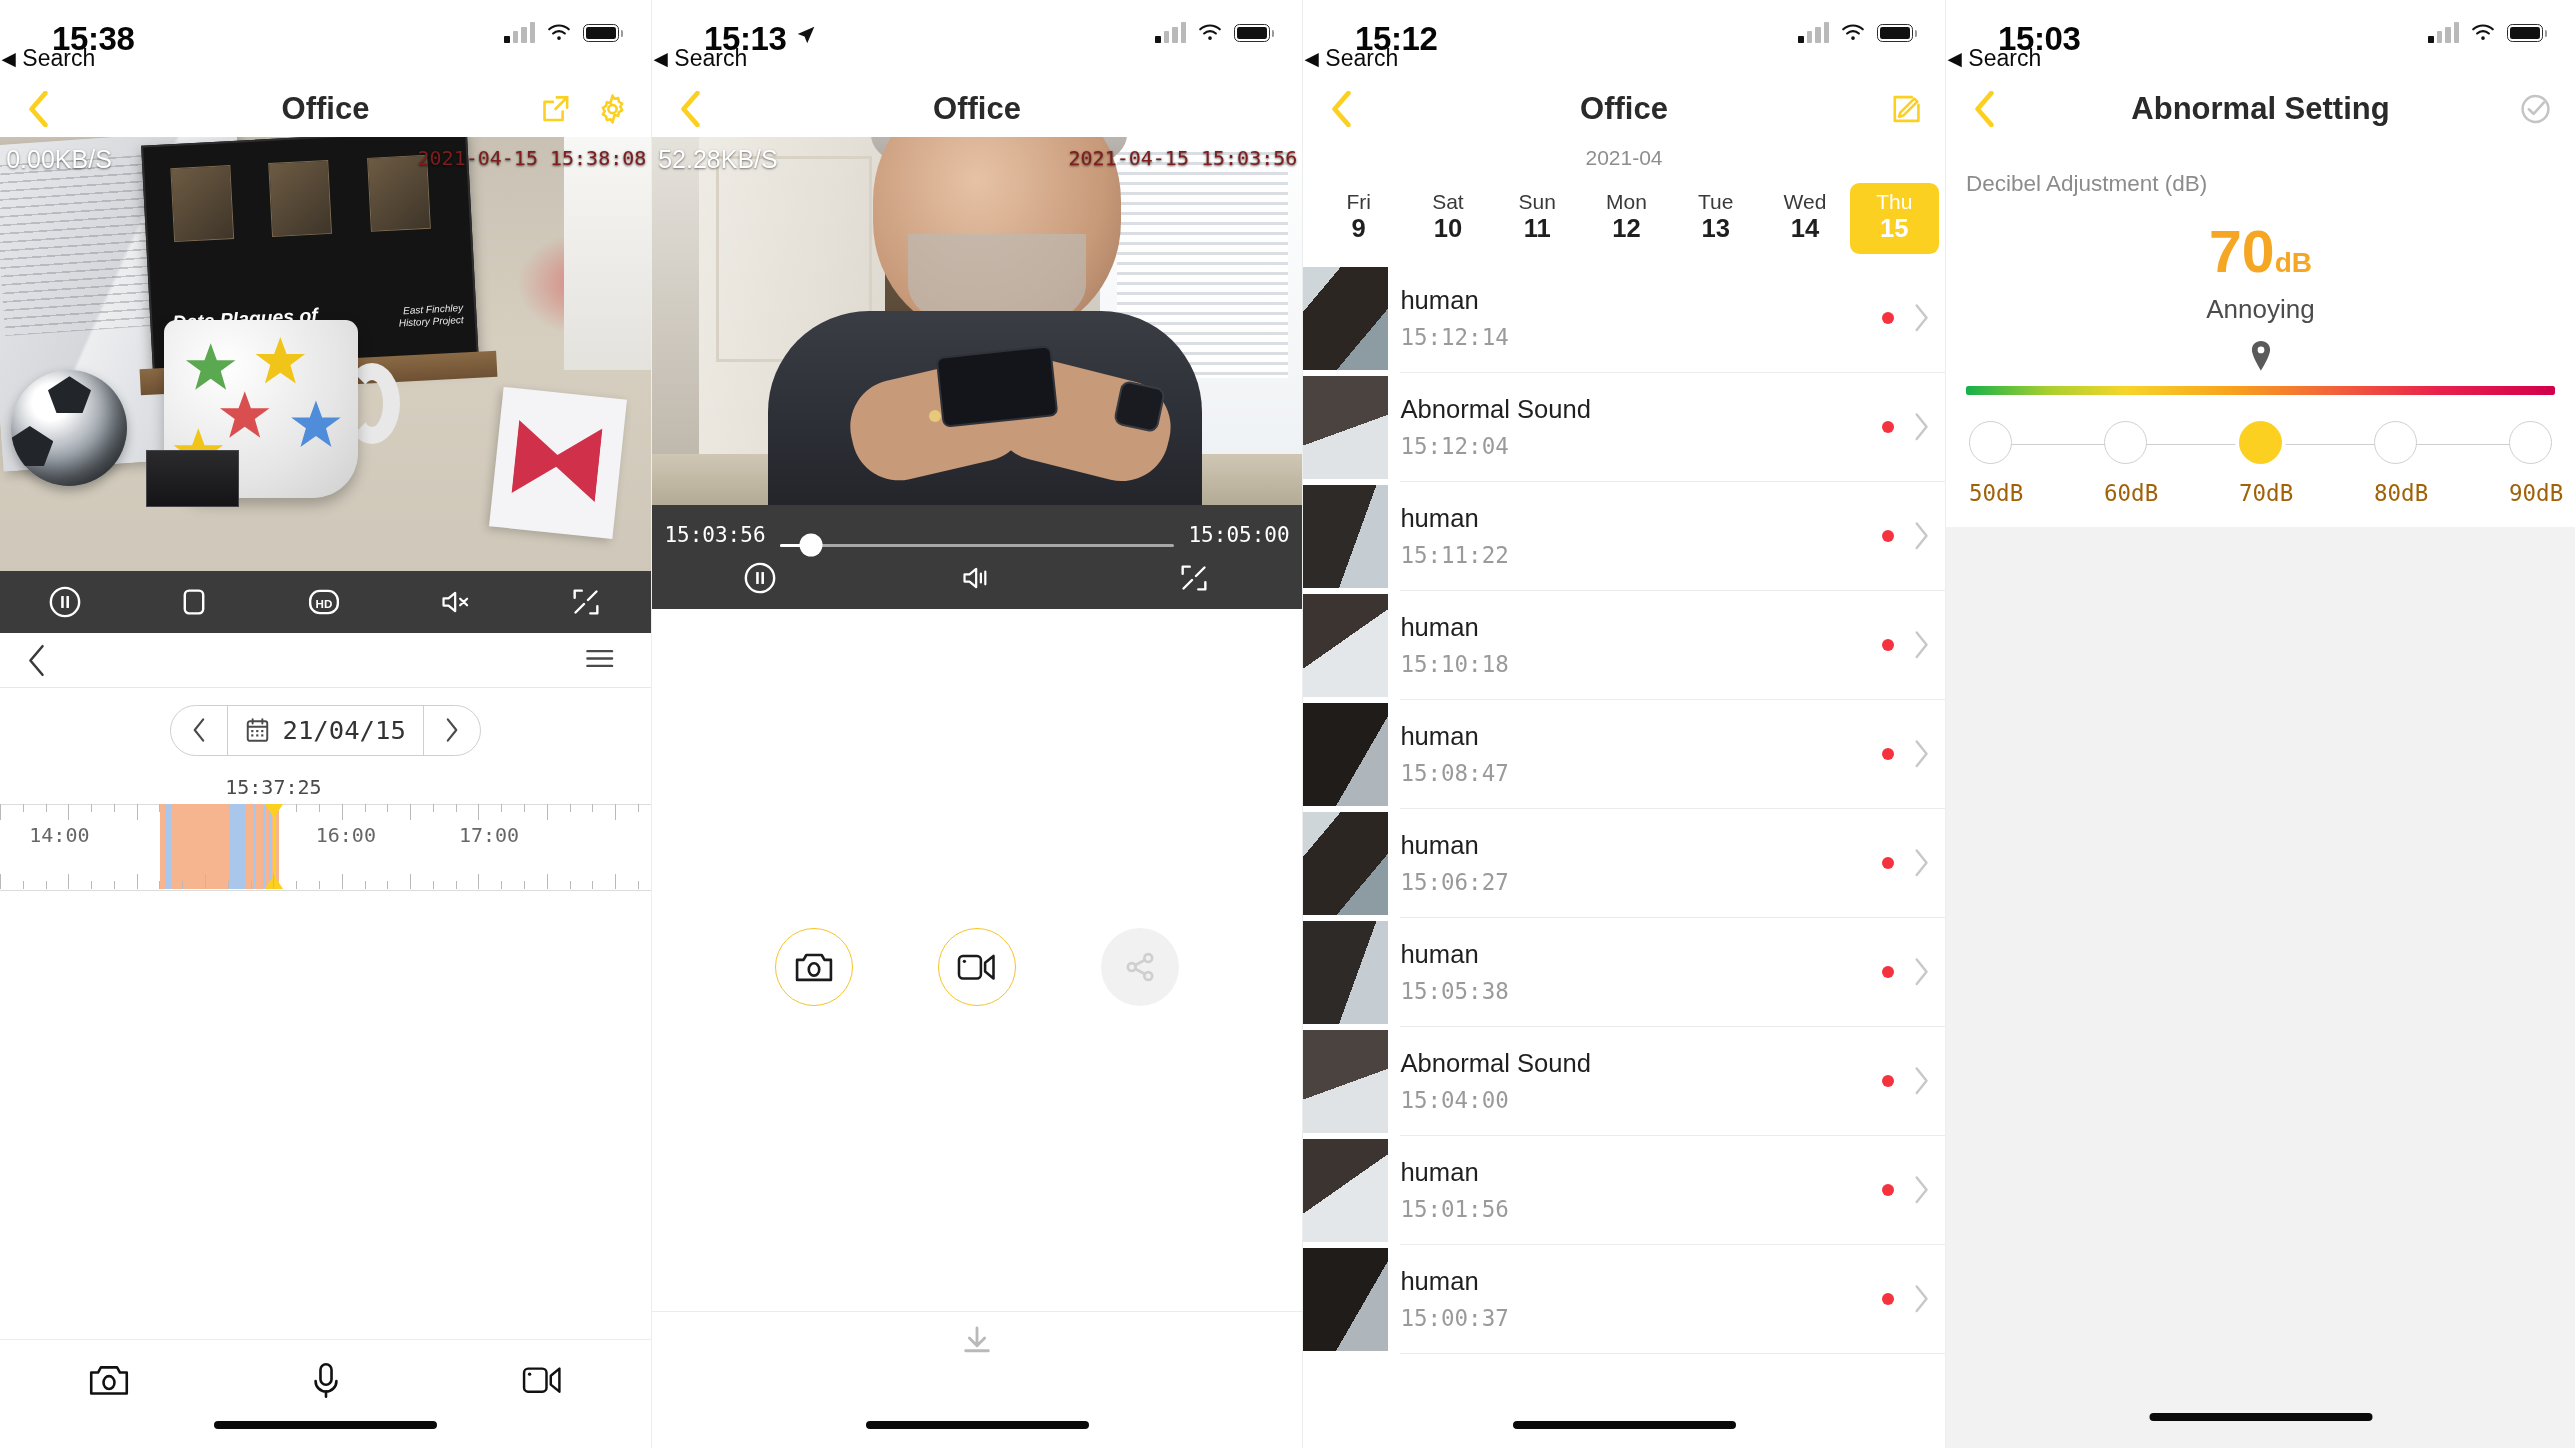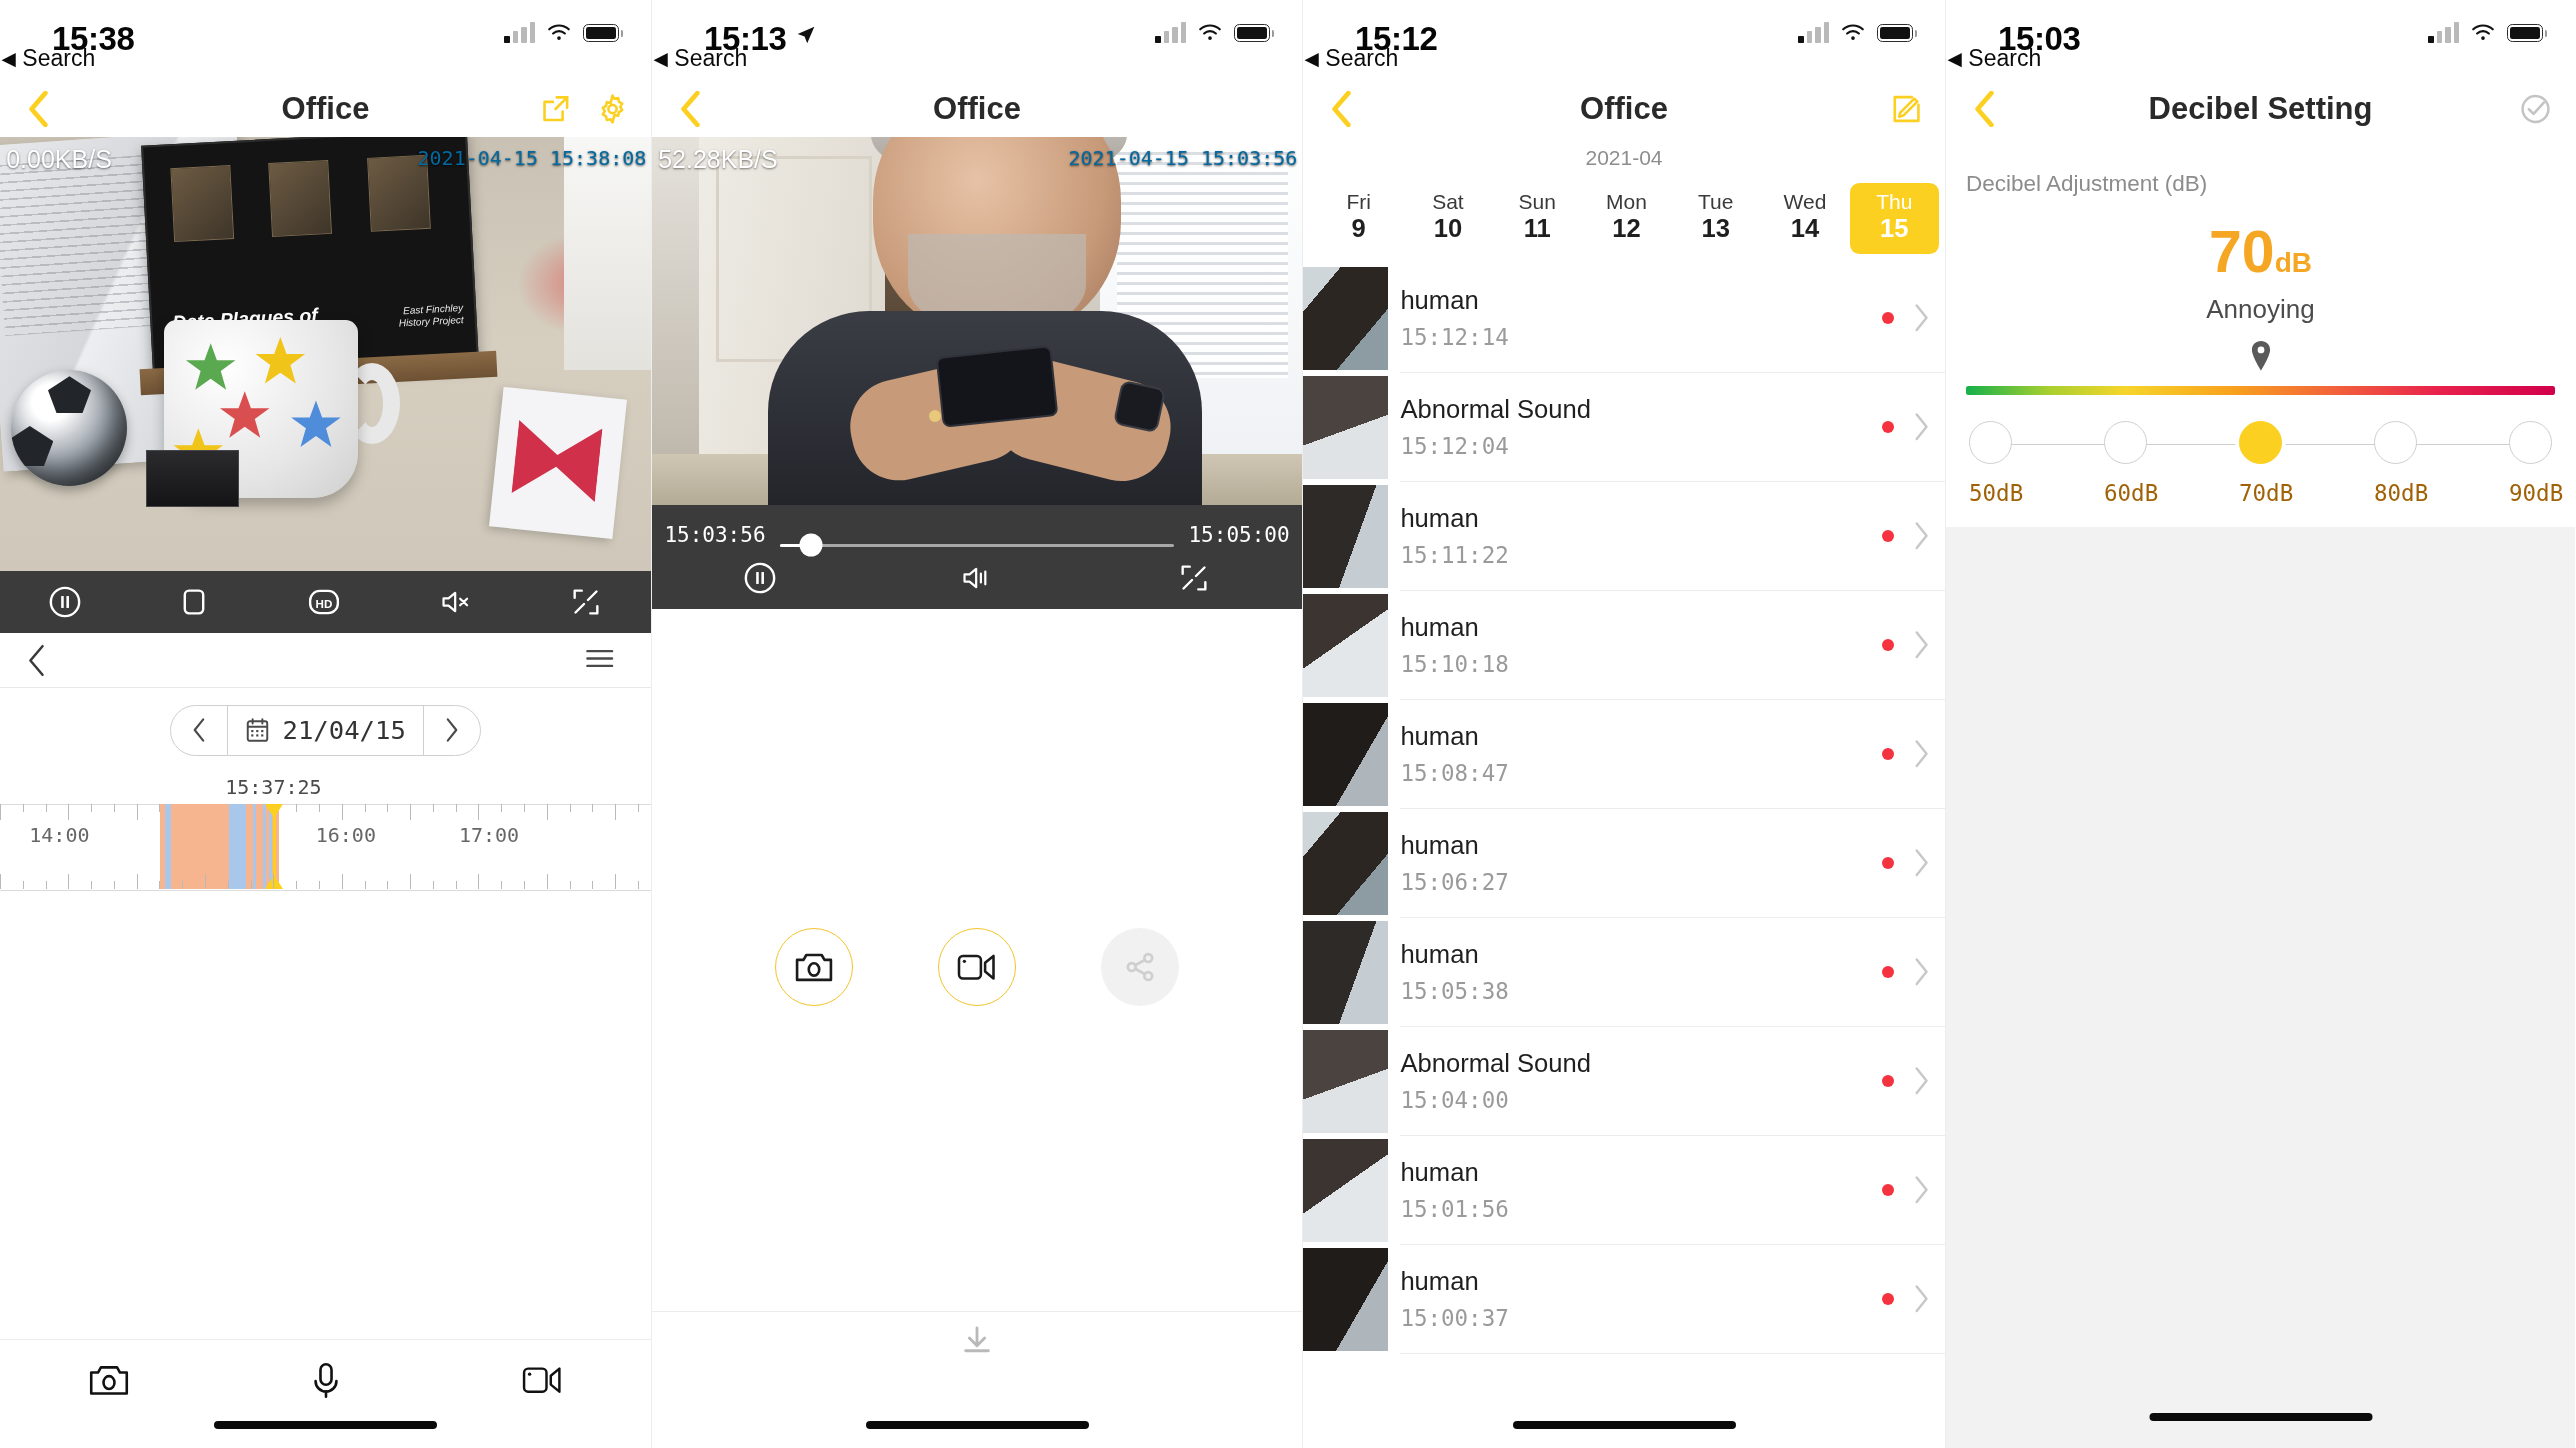--- a/index.html
+++ b/index.html
@@ -37,21 +37,21 @@
   .nav-title { font-size:31px; font-weight:bold; color:#2a2a2a; }
   .nav-back { position:absolute; left:26px; top:50%; transform:translateY(-50%);
               width:26px; height:36px; }
   .nav-right { position:absolute; right:23px; top:50%; transform:translateY(-50%);
                display:flex; align-items:center; gap:26px; }
 
   
   .video { position:relative; width:100%; overflow:hidden; }
   .vid-ovl-l { position:absolute; left:6.2px; top:7.8px; color:#fff; font-size:25px;
       text-shadow:0 0.8px 2.3px rgba(0,0,0,.55); }
-  .vid-ovl-r { position:absolute; right:4.7px; top:9.3px; color:#0369a1; font-size:20px;
+  .vid-ovl-r { position:absolute; right:4.7px; top:9.3px; color:#7f1d1d; font-size:20px;
       text-shadow:0 0.8px 2.3px rgba(0,0,0,.7); font-family:"DejaVu Sans Mono", monospace; }
 
   
   .scene1 { position:absolute; inset:0;
     background:
       radial-gradient(ellipse 116px 85px at 589px 147px, rgba(220,60,60,.55), transparent 62%),
       linear-gradient(180deg, #c9c2b4 0%, #d6cfc0 48%, #cfc8ba 100%);
   }
   .s1-papers { position:absolute; left:-7.8px; top:0; width:256px; height:326px;
     background:linear-gradient(118deg,#e9eaec 0%,#d5d7db 46%,#eceef0 47%,#c9ccd1 100%);
@@ -868,21 +868,21 @@
             </span>
             <span class="batt-tip"></span>
         </span>
       </div>
     </div>
 
     <div class="navbar">
       <svg class="nav-back" viewBox="0 0 24 34">
         <path d="M18 2 L5 17 L18 32" stroke="#fcd021" stroke-width="4.4" fill="none" stroke-linecap="round" stroke-linejoin="round"></path>
       </svg>
-      <span class="nav-title">Decibel Setting</span>
+      <span class="nav-title">Abnormal Setting</span>
       <div class="nav-right">
         <svg width="33" height="33" viewBox="0 0 24 24">
           <circle cx="12" cy="12" r="9.4" stroke="#c4c4c4" stroke-width="1.8" fill="none"></circle>
           <path d="M7.2 12.2 L10.6 15.6 L18 7.4" stroke="#c4c4c4" stroke-width="1.9" fill="none" stroke-linecap="round" stroke-linejoin="round"></path>
         </svg>
       </div>
     </div>
 
     <div class="p4-body">
       <div class="p4-label">Decibel Adjustment (dB)</div>

